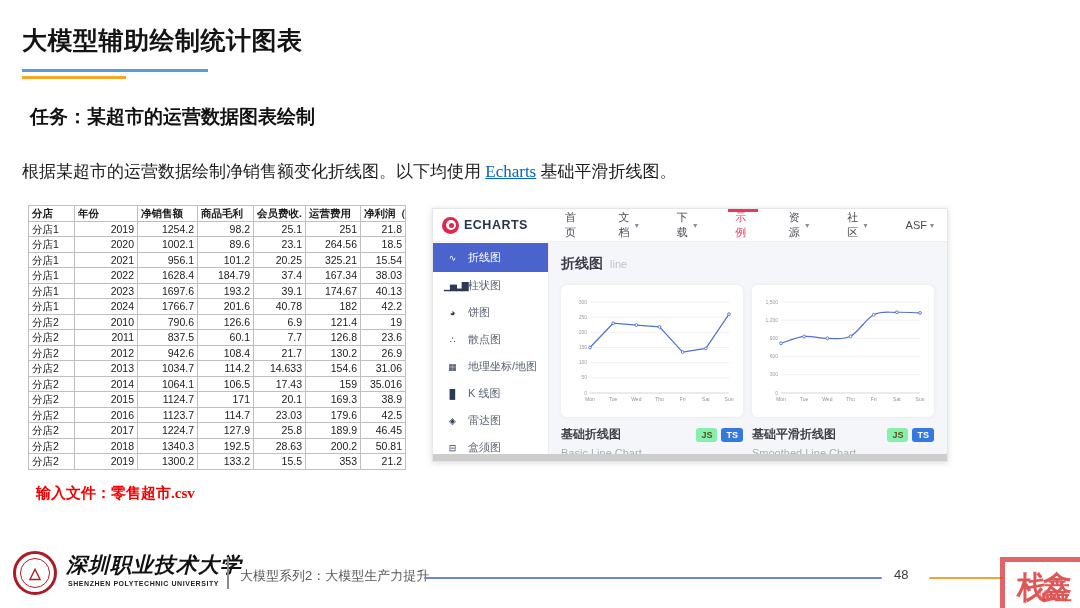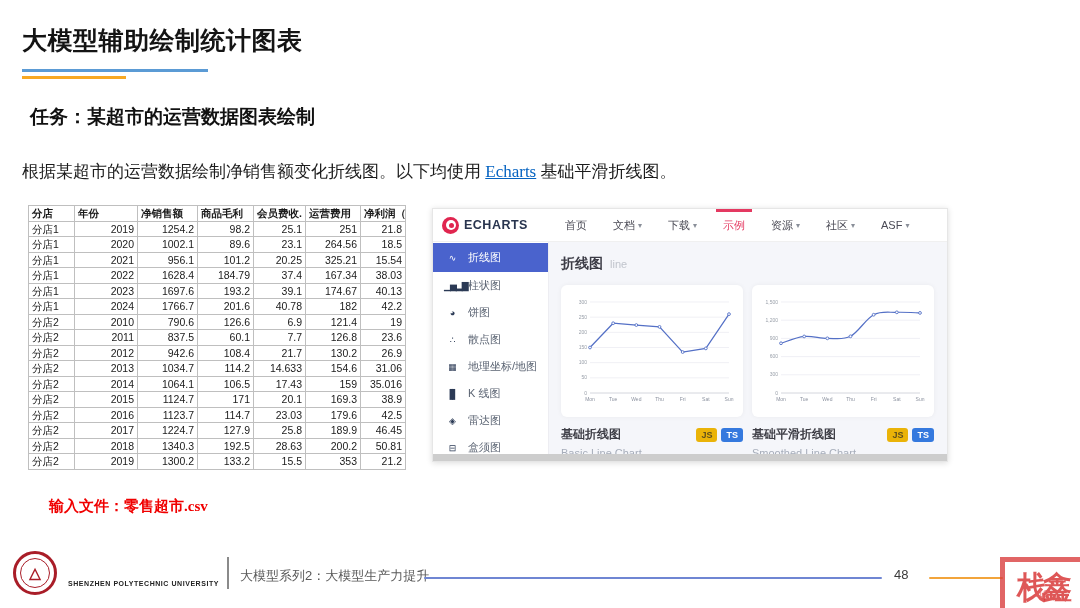--- a/index.html
+++ b/index.html
@@ -14,31 +14,31 @@
   .body-text{position:absolute;left:22px;top:160px;margin:0;font-size:17px;color:#1c1c1c;font-family:"Liberation Serif","DejaVu Serif",serif;}
   .body-text a{color:#0563c1;text-decoration:underline;cursor:pointer;}
 
   
   .ops-table{position:absolute;left:28px;top:205px;width:377px;border-collapse:collapse;table-layout:fixed;font-size:10.5px;color:#1a1a1a;background:#fff;border:1px solid #808080;}
   .ops-table th,.ops-table td{border:1px solid #bfbfbf;height:14.5px;line-height:14.5px;padding:0 3px;white-space:nowrap;overflow:hidden;}
   .ops-table th{font-weight:700;text-align:left;}
   .ops-table td{text-align:right;}
   .ops-table td:first-child{text-align:left;}
 
-  .input-file{position:absolute;left:34px;top:482px;margin:15px;font-size:15px;font-weight:700;color:#f00000;font-family:"Liberation Serif","DejaVu Serif",serif;}
+  .input-file{position:absolute;left:34px;top:482px;margin:2px;font-size:15px;font-weight:700;color:#f00000;font-family:"Liberation Serif","DejaVu Serif",serif;}
 
   
   .shot{position:absolute;left:432px;top:208px;width:516px;height:254px;background:#fff;border:1px solid #e6e6e6;box-shadow:0 1px 6px rgba(0,0,0,.14);overflow:hidden;box-sizing:border-box;}
   .shot-header{height:32px;background:#fff;border-bottom:1px solid #f0f0f0;display:flex;align-items:stretch;padding-left:9px;}
   .logo{display:flex;align-items:center;gap:5px;}
   .logo-mark{width:17px;height:17px;border-radius:50%;background:#e0254f;position:relative;flex:none;}
   .logo-mark::before{content:'';position:absolute;width:10px;height:10px;border-radius:50%;background:#fff;top:3px;left:4px;}
   .logo-mark::after{content:'';position:absolute;width:5px;height:5px;border-radius:50%;background:#e0254f;top:6px;left:7px;}
   .logo-text{font-size:12.5px;font-weight:800;color:#28344e;letter-spacing:0.5px;}
-  .shot-nav{display:flex;margin-left:24px;}
+  .shot-nav{display:flex;margin-left:24px;gap:12px;}
   .nav-item{position:relative;display:flex;align-items:center;padding:0 13px;font-size:11px;color:#4a4a55;cursor:pointer;}
   .nav-item.red{color:#e43961;}
   .nav-item.red::before{content:'';position:absolute;top:0;left:6px;right:6px;height:3px;background:#e43961;}
   .nav-caret{display:none;font-size:8px;color:#8a8f99;margin-left:3px;}
   .nav-caret.show{display:inline;}
   .shot-body{display:flex;height:221px;}
   .shot-side{width:115px;background:#fff;border-right:1px solid #ededf2;flex:none;padding-top:1px;}
   .side-item{height:27px;display:flex;align-items:center;gap:8px;padding-left:11px;font-size:11px;color:#5a6372;cursor:pointer;}
   .side-item .side-icon{width:16px;text-align:center;font-size:9px;color:#2b3a55;letter-spacing:-1px;}
   .side-item.sel{background:#4a63cd;color:#fff;height:29px;}
@@ -46,21 +46,21 @@
   .shot-main{flex:1;background:#f5f6fa;padding:13px 12px 0;}
   .main-heading{display:flex;align-items:baseline;}
   .main-heading .h{font-size:14px;font-weight:700;color:#3c3c46;}
   .main-heading .sub{font-size:11px;color:#c0c4cc;margin-left:7px;}
   .cards{display:flex;gap:9px;margin-top:12px;}
   .card{width:182px;flex:none;cursor:pointer;}
   .chart-box{background:#fff;border-radius:6px;height:132px;box-shadow:0 0 5px rgba(0,0,0,.05);display:flex;align-items:center;justify-content:center;}
   .card-title-row{display:flex;align-items:center;margin-top:9px;}
   .card-title{flex:1;font-size:12px;font-weight:700;color:#3e3e46;}
   .badge{font-size:9px;font-weight:700;padding:2px 5px;border-radius:3px;margin-left:4px;cursor:pointer;}
-  .badge.js{background:#eab308;color:#5d4f1e;}
+  .badge.js{background:#86efac;color:#5d4f1e;}
   .badge.ts{background:#3579de;color:#fff;}
   .card-sub{font-size:11px;color:#a6adba;margin-top:4px;}
   .shot-bottom{position:absolute;left:0;right:0;bottom:0;height:7px;background:#cdcdcd;}
 
   
   .uni-logo{position:absolute;left:13px;top:551px;width:44px;height:44px;border-radius:50%;border:3px solid #a91d28;box-sizing:border-box;display:flex;align-items:center;justify-content:center;}
   .uni-logo-inner{width:30px;height:30px;border-radius:50%;border:1.5px solid #a91d28;box-sizing:border-box;display:flex;align-items:center;justify-content:center;font-size:15px;font-weight:700;color:#a91d28;}
   .uni-cn{position:absolute;left:66px;top:551px;margin:0;font-size:21px;font-weight:700;font-style:italic;letter-spacing:1px;color:#111;font-family:"Liberation Serif","DejaVu Serif",serif;}
   .uni-en{position:absolute;left:68px;top:580px;margin:0;font-size:7px;font-weight:700;letter-spacing:0.55px;color:#222;}
   .foot-divider{position:absolute;left:227px;top:557px;width:2px;height:32px;background:#8a8a8a;}
@@ -448,20 +448,21 @@
 
         </div>
       </section>
     </div>
     <div class="shot-bottom"></div>
   </div>
 
   <div class="uni-logo">
     <div class="uni-logo-inner">△</div>
   </div>
+  <p class="uni-cn">深圳职业技术大学</p>
   <p class="uni-en">SHENZHEN POLYTECHNIC UNIVERSITY</p>
   <div class="foot-divider"></div>
   <p class="series-text">大模型系列2：大模型生产力提升</p>
   <div class="line-blue"></div>
   <span class="page-num">48</span>
   <div class="line-orange"></div>
   <div class="seal">
     <span class="seal-text">栈鑫</span>
   </div>
   <span class="seal-page">48</span>

